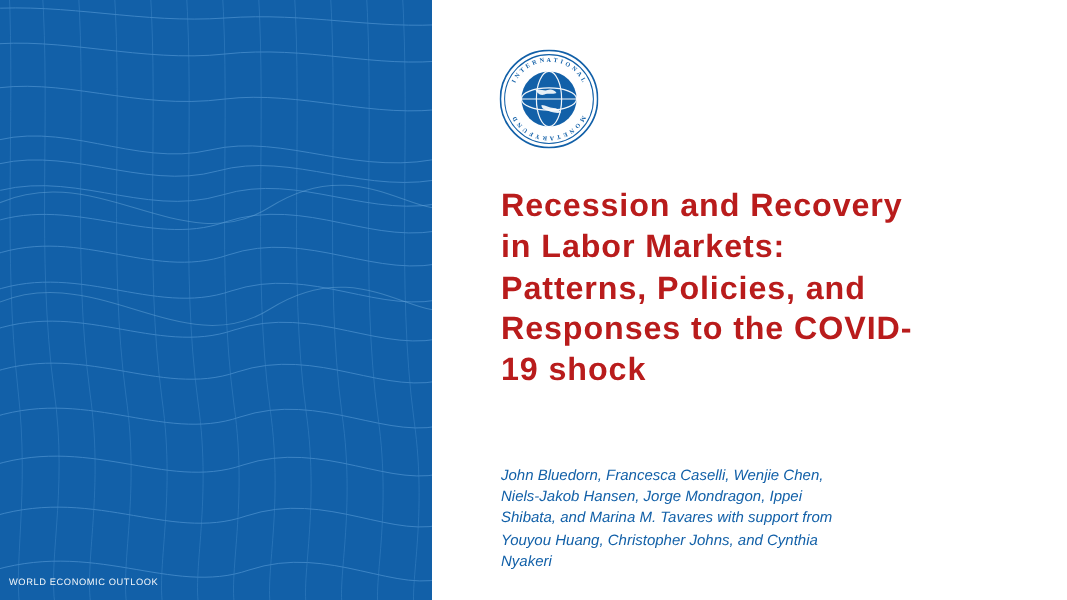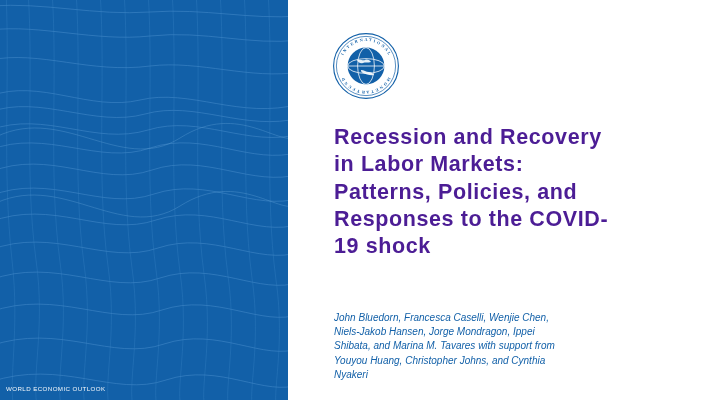--- a/index.html
+++ b/index.html
@@ -66,21 +66,21 @@
     height: 66px;
   }
   .logo-wrap svg { display: block; }
 
   
   .title {
     position: absolute;
     left: 46px;
     top: 124px;
     width: 330px;
-    color: #4c1d95;
+    color: #b91c1c;
     font-size: 21.5px;
     font-weight: bold;
     line-height: 1.27;
     letter-spacing: 0.6px;
     font-family: "Liberation Sans", sans-serif;
     white-space: pre-line;
   }
   
   .authors {
     position: absolute;

